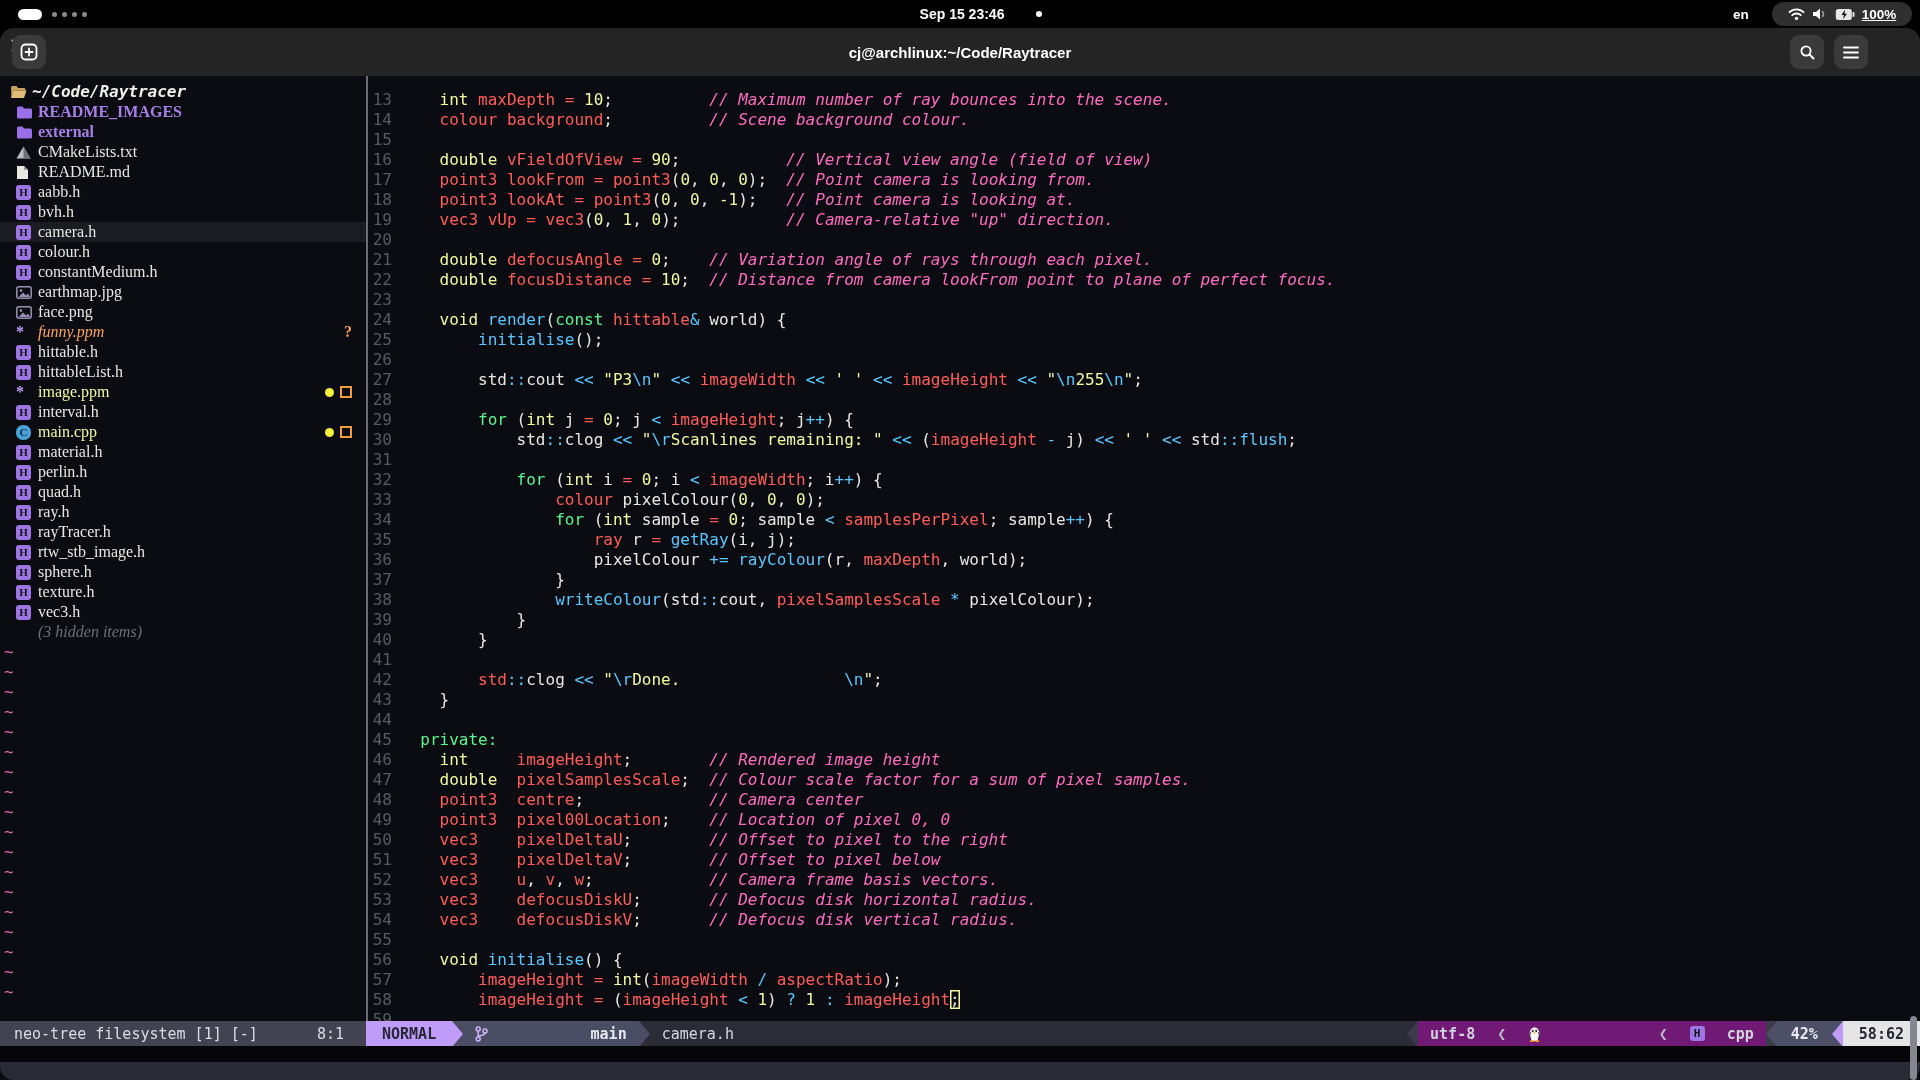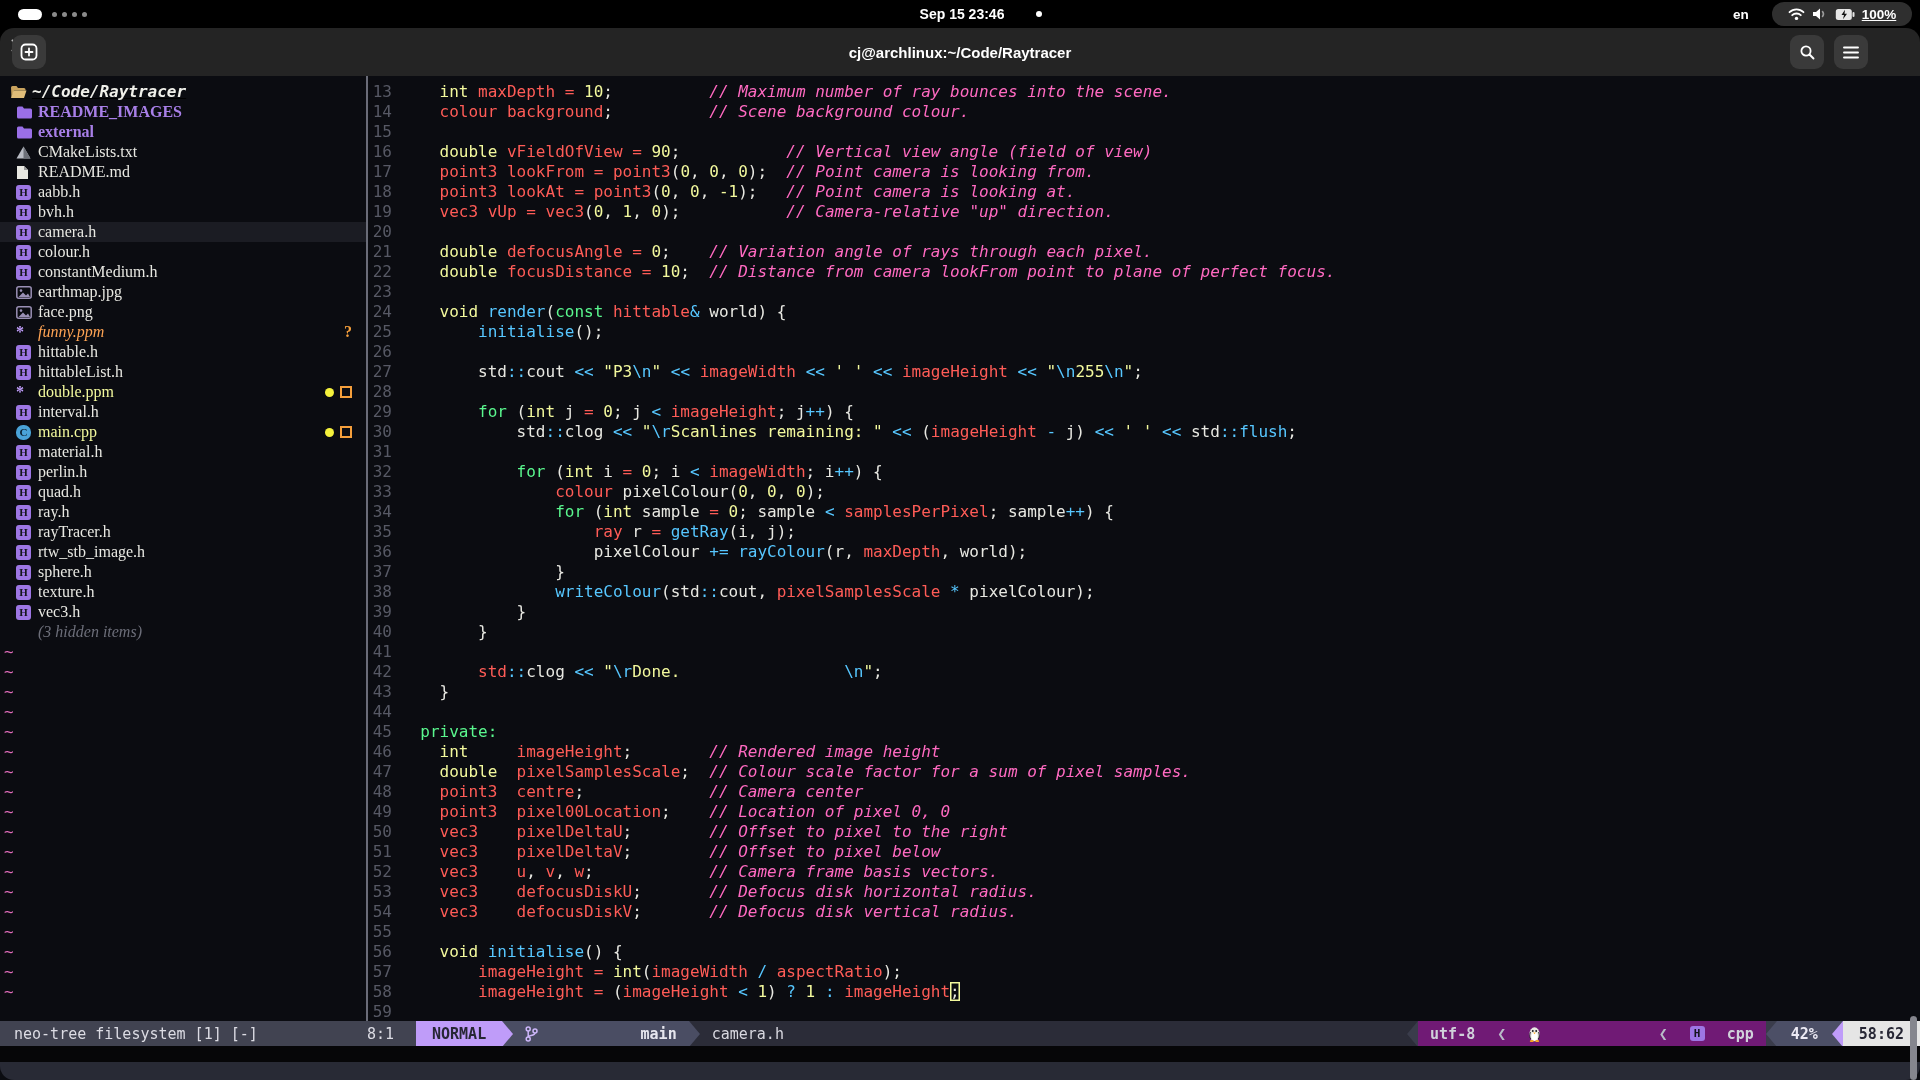--- a/index.html
+++ b/index.html
@@ -54,32 +54,32 @@
   .git-badges { position:absolute; right:14px; top:0; height:20px; display:flex; align-items:center; gap:6px; }
   .gb-q { color:#f59f3c; font-weight:bold; font-size:16px; }
   .gb-dot { width:9px; height:9px; border-radius:50%; background:#f5f13c; }
   .gb-sq { width:12px; height:12px; border:2px solid #f59f3c; }
   .tilde { height:20px; line-height:20px; font-size:16px; color:#e06cba; padding-left:4px; }
 
   
   #vsep { position:absolute; left:366px; top:0; width:2px; height:945px; background:#6a6c78; }
 
   
-  #codearea { position:absolute; left:368px; top:0; width:1552px; height:945px; overflow:hidden; padding-top:6px; }
+  #codearea { position:absolute; left:368px; top:0; width:1552px; height:945px; overflow:hidden; padding-top:14px; }
   .crow { height:20px; line-height:20px; font-size:16px; white-space:pre; display:flex; }
   .ln { display:inline-block; width:24px; text-align:right; margin-right:9px; color:#575965; flex:none; }
   .ctext { white-space:pre; }
   .w { color:#e8e8e2; } .r { color:#ff5c57; } .y { color:#f3f99d; }
   .g { color:#5af78e; } .b { color:#57c7ff; }
   .p { color:#ff6ac1; font-style:italic; }
   .cur { color:#e8e8e2; box-shadow:inset 0 0 0 1.5px #f3f99d; }
 
   
   #statusrow { position:absolute; left:0; top:945px; width:1920px; height:25px; display:flex; }
-  #nt-status { width:416px; background:#414351; color:#dcdce4; font-size:15px; display:flex; align-items:center;
+  #nt-status { width:366px; background:#414351; color:#dcdce4; font-size:15px; display:flex; align-items:center;
                justify-content:space-between; padding:0 22px 0 14px; flex:none; }
   #main-status { flex:1; display:flex; align-items:stretch; background:#2b2c38; font-size:15px; }
   .seg { display:flex; align-items:center; padding:0 12px; white-space:pre; }
   #seg-mode { background:#bf9cf9; color:#272735; font-weight:bold; padding:0 16px; }
   #seg-branch { background:#4a4d63; color:#e6e6ee; font-weight:bold; gap:7px; }
   #seg-file { background:#2b2c38; color:#d8d8e0; }
   #sl-fill { flex:1; background:#2b2c38; }
   #seg-meta { background:#701a75; color:#d0d1da; font-weight:bold; gap:22px; }
   #seg-progress { background:#4c4f66; color:#eceaf4; font-weight:bold; padding:0 14px; }
   #seg-loc { background:#e5e5e5; color:#272735; font-weight:bold; padding:0 16px; }
@@ -198,21 +198,21 @@
               <path d="M2.5 11 L7 6.5 L10 9.5 L12 7.5 L14 11 z" fill="#9a90b5"></path>
             </svg></span><span class="tlabel c-white">earthmap.jpg</span></div>
         <div class="trow t-ind1"><span class="ticon"><svg width="16" height="13" viewBox="0 0 16 13">
               <rect x="0.8" y="0.8" width="14.4" height="11.4" rx="2" fill="none" stroke="#9a90b5" stroke-width="1.5"></rect>
               <circle cx="5" cy="4.6" r="1.3" fill="#9a90b5"></circle>
               <path d="M2.5 11 L7 6.5 L10 9.5 L12 7.5 L14 11 z" fill="#9a90b5"></path>
             </svg></span><span class="tlabel c-white">face.png</span></div>
         <div class="trow t-ind1"><span class="ticon"><span class="ast">*</span></span><span class="tlabel c-orange">funny.ppm</span><span class="git-badges"><span class="gb-q">?</span></span></div>
         <div class="trow t-ind1"><span class="ticon"><span class="badge-h">H</span></span><span class="tlabel c-white">hittable.h</span></div>
         <div class="trow t-ind1"><span class="ticon"><span class="badge-h">H</span></span><span class="tlabel c-white">hittableList.h</span></div>
-        <div class="trow t-ind1"><span class="ticon"><span class="ast">*</span></span><span class="tlabel c-yellow">double.ppm</span><span class="git-badges"><span class="gb-dot"></span><span class="gb-sq"></span></span></div>
+        <div class="trow t-ind1"><span class="ticon"><span class="ast">*</span></span><span class="tlabel c-yellow">image.ppm</span><span class="git-badges"><span class="gb-dot"></span><span class="gb-sq"></span></span></div>
         <div class="trow t-ind1"><span class="ticon"><span class="badge-h">H</span></span><span class="tlabel c-white">interval.h</span></div>
         <div class="trow t-ind1"><span class="ticon"><span class="badge-c">C</span></span><span class="tlabel c-yellow">main.cpp</span><span class="git-badges"><span class="gb-dot"></span><span class="gb-sq"></span></span></div>
         <div class="trow t-ind1"><span class="ticon"><span class="badge-h">H</span></span><span class="tlabel c-white">material.h</span></div>
         <div class="trow t-ind1"><span class="ticon"><span class="badge-h">H</span></span><span class="tlabel c-white">perlin.h</span></div>
         <div class="trow t-ind1"><span class="ticon"><span class="badge-h">H</span></span><span class="tlabel c-white">quad.h</span></div>
         <div class="trow t-ind1"><span class="ticon"><span class="badge-h">H</span></span><span class="tlabel c-white">ray.h</span></div>
         <div class="trow t-ind1"><span class="ticon"><span class="badge-h">H</span></span><span class="tlabel c-white">rayTracer.h</span></div>
         <div class="trow t-ind1"><span class="ticon"><span class="badge-h">H</span></span><span class="tlabel c-white">rtw_stb_image.h</span></div>
         <div class="trow t-ind1"><span class="ticon"><span class="badge-h">H</span></span><span class="tlabel c-white">sphere.h</span></div>
         <div class="trow t-ind1"><span class="ticon"><span class="badge-h">H</span></span><span class="tlabel c-white">texture.h</span></div>

